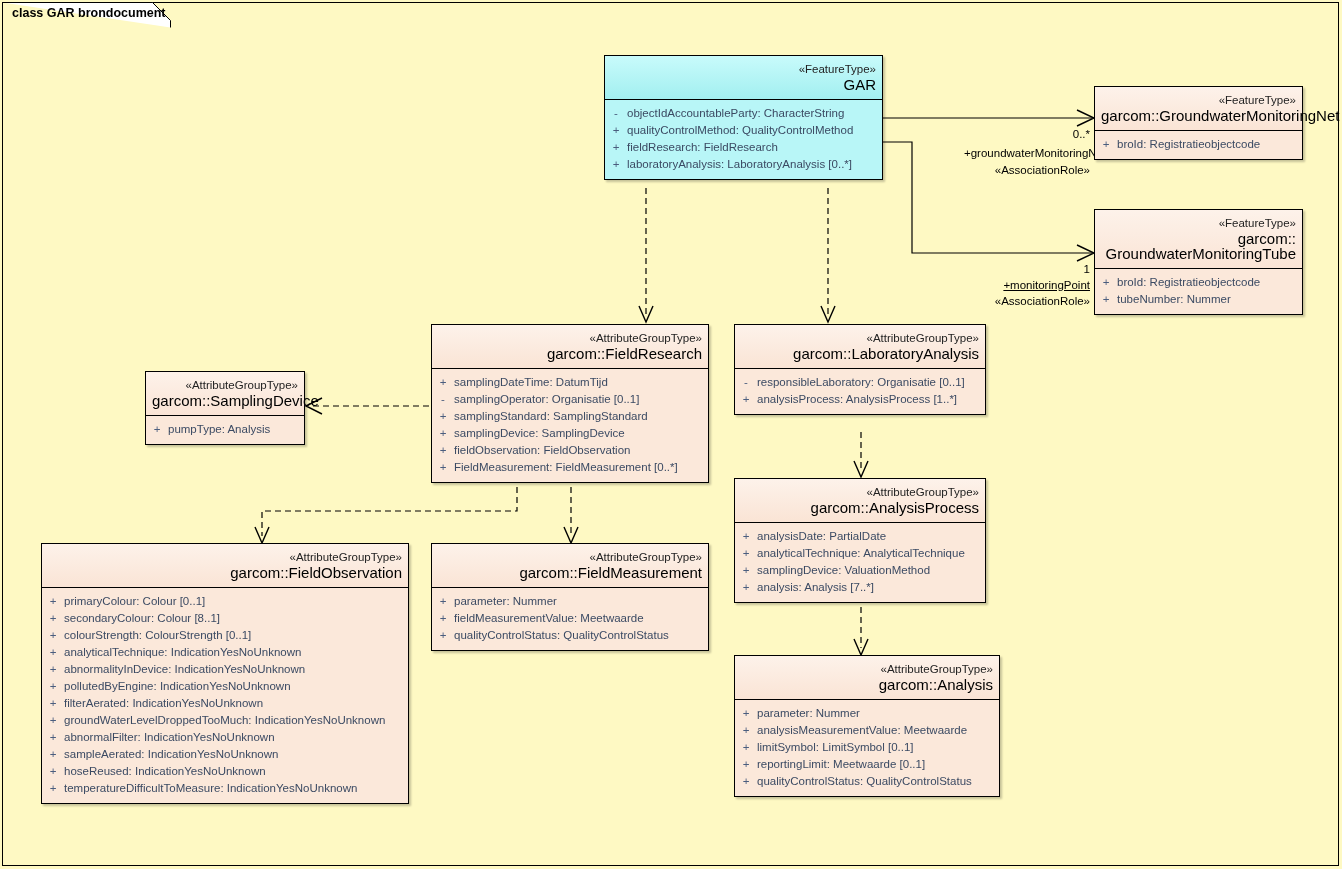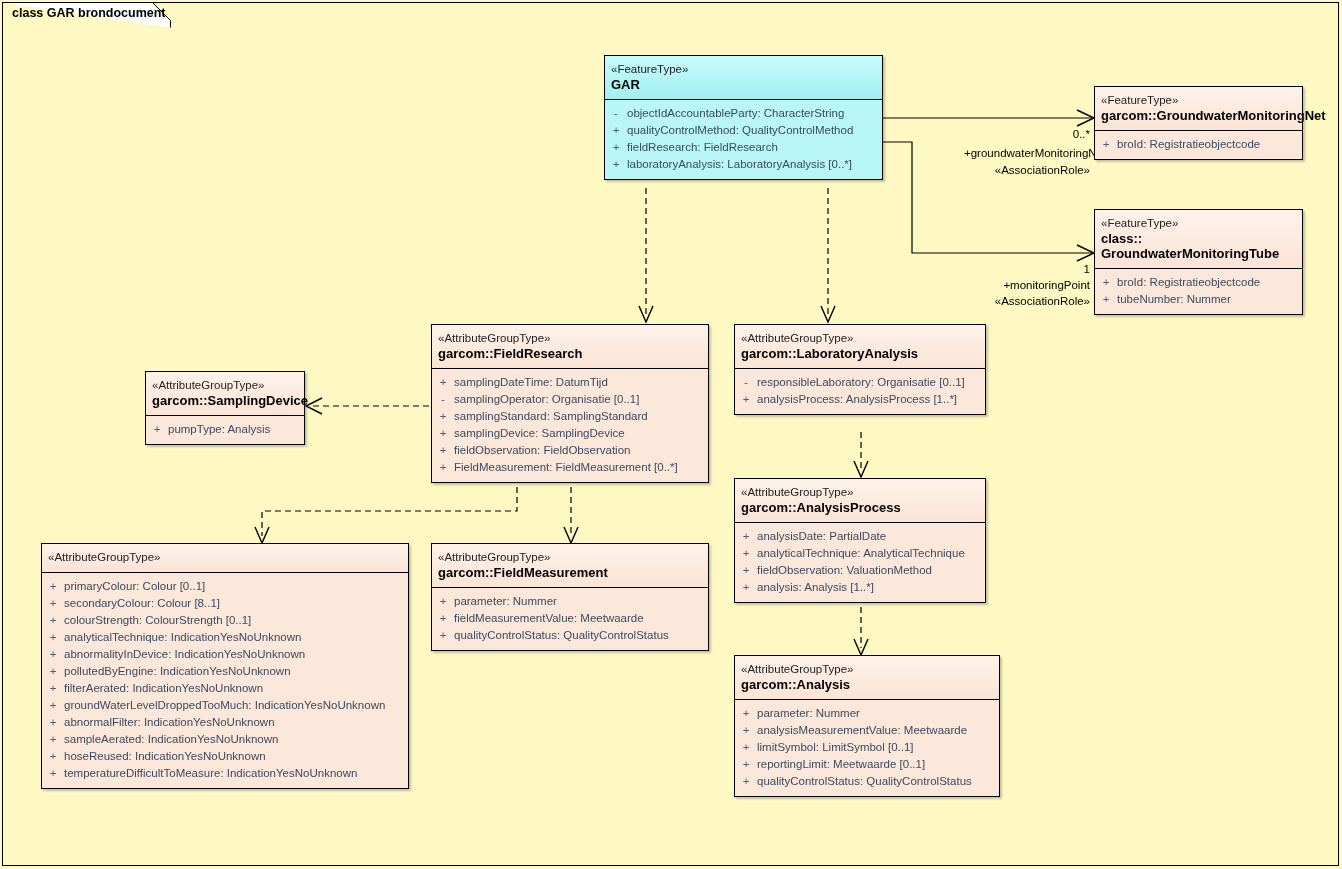--- a/index.html
+++ b/index.html
@@ -57,36 +57,36 @@
     box-sizing: border-box;
     border: 1px solid #000000;
     background: #fae4d5;
     box-shadow: 2px 2px 2px rgba(0,0,0,0.22);
   }
   .node.featuretype-main {
     background: #aff5f5;
   }
   .node .head {
     padding: 6px 6px 7px 6px;
-    text-align: left;
+    text-align: right;
     border-bottom: 1px solid #000000;
     background: linear-gradient(to bottom, #fdf2ea 0%, #fae4d5 100%);
   }
   .node.featuretype-main .head {
     background: linear-gradient(to bottom, #c8fbfb 0%, #a2eff0 100%);
   }
   .node .stereo {
     font-size: 11.5px;
     color: #222222;
     line-height: 15px;
     white-space: nowrap;
   }
   .node .tname {
-    font-size: 13px;
-    font-weight: bold;
+    font-size: 15px;
+    font-weight: normal;
     color: #000000;
     line-height: 15px;
     white-space: nowrap;
   }
   .node .attrs {
     padding: 5px 0 6px 0;
     background: #fbe8da;
   }
   .node.featuretype-main .attrs {
     background: #b8f6f7;
@@ -184,21 +184,21 @@
       <path d="M861,607 L861,648" fill="none" stroke="#000000" stroke-width="1.2" stroke-dasharray="6,4"></path>
       <path d="M854,639 L861,655 L868,639" fill="none" stroke="#000000" stroke-width="1.4"></path>
     </g>
   </svg>
 
   <div class="edge-label right" style="left:900px; top:127px; width:190px;">0..*</div>
   <div class="edge-label" style="left:964px; top:146px;">+groundwaterMonitoringNet</div>
   <div class="edge-label right" style="left:900px; top:163px; width:190px;">«AssociationRole»</div>
 
   <div class="edge-label right" style="left:900px; top:262px; width:190px;">1</div>
-  <div class="edge-label right" style="left:900px; top:278px; width:190px;">+monitoringPoint</div>
+  <div class="edge-label right" style="left:900px; top:278px; width:190px;text-decoration:underline;">+monitoringPoint</div>
   <div class="edge-label right" style="left:900px; top:294px; width:190px;">«AssociationRole»</div>
 
   <div class="node featuretype-main" style="left:604px; top:55px; width:279px;">
     <div class="head">
       <div class="stereo">«FeatureType»</div>
       <div class="tname">GAR</div>
     </div>
     <div class="attrs">
       <div class="attr">
         <span class="vis">-</span>
@@ -228,21 +228,21 @@
       <div class="attr">
         <span class="vis">+</span>
         <span class="sig">broId: Registratieobjectcode</span>
       </div>
     </div>
   </div>
 
   <div class="node" style="left:1094px; top:209px; width:209px;">
     <div class="head">
       <div class="stereo">«FeatureType»</div>
-      <div class="tname">class::</div>
+      <div class="tname">garcom::</div>
       <div class="tname">GroundwaterMonitoringTube</div>
     </div>
     <div class="attrs">
       <div class="attr">
         <span class="vis">+</span>
         <span class="sig">broId: Registratieobjectcode</span>
       </div>
       <div class="attr">
         <span class="vis">+</span>
         <span class="sig">tubeNumber: Nummer</span>
@@ -322,25 +322,25 @@
       <div class="attr">
         <span class="vis">+</span>
         <span class="sig">analysisDate: PartialDate</span>
       </div>
       <div class="attr">
         <span class="vis">+</span>
         <span class="sig">analyticalTechnique: AnalyticalTechnique</span>
       </div>
       <div class="attr">
         <span class="vis">+</span>
-        <span class="sig">fieldObservation: ValuationMethod</span>
-      </div>
-      <div class="attr">
-        <span class="vis">+</span>
-        <span class="sig">analysis: Analysis [1..*]</span>
+        <span class="sig">samplingDevice: ValuationMethod</span>
+      </div>
+      <div class="attr">
+        <span class="vis">+</span>
+        <span class="sig">analysis: Analysis [7..*]</span>
       </div>
     </div>
   </div>
 
   <div class="node" style="left:734px; top:655px; width:266px;">
     <div class="head">
       <div class="stereo">«AttributeGroupType»</div>
       <div class="tname">garcom::Analysis</div>
     </div>
     <div class="attrs">
@@ -363,20 +363,21 @@
       <div class="attr">
         <span class="vis">+</span>
         <span class="sig">qualityControlStatus: QualityControlStatus</span>
       </div>
     </div>
   </div>
 
   <div class="node" style="left:41px; top:543px; width:368px;">
     <div class="head">
       <div class="stereo">«AttributeGroupType»</div>
+      <div class="tname">garcom::FieldObservation</div>
     </div>
     <div class="attrs">
       <div class="attr">
         <span class="vis">+</span>
         <span class="sig">primaryColour: Colour [0..1]</span>
       </div>
       <div class="attr">
         <span class="vis">+</span>
         <span class="sig">secondaryColour: Colour [8..1]</span>
       </div>

